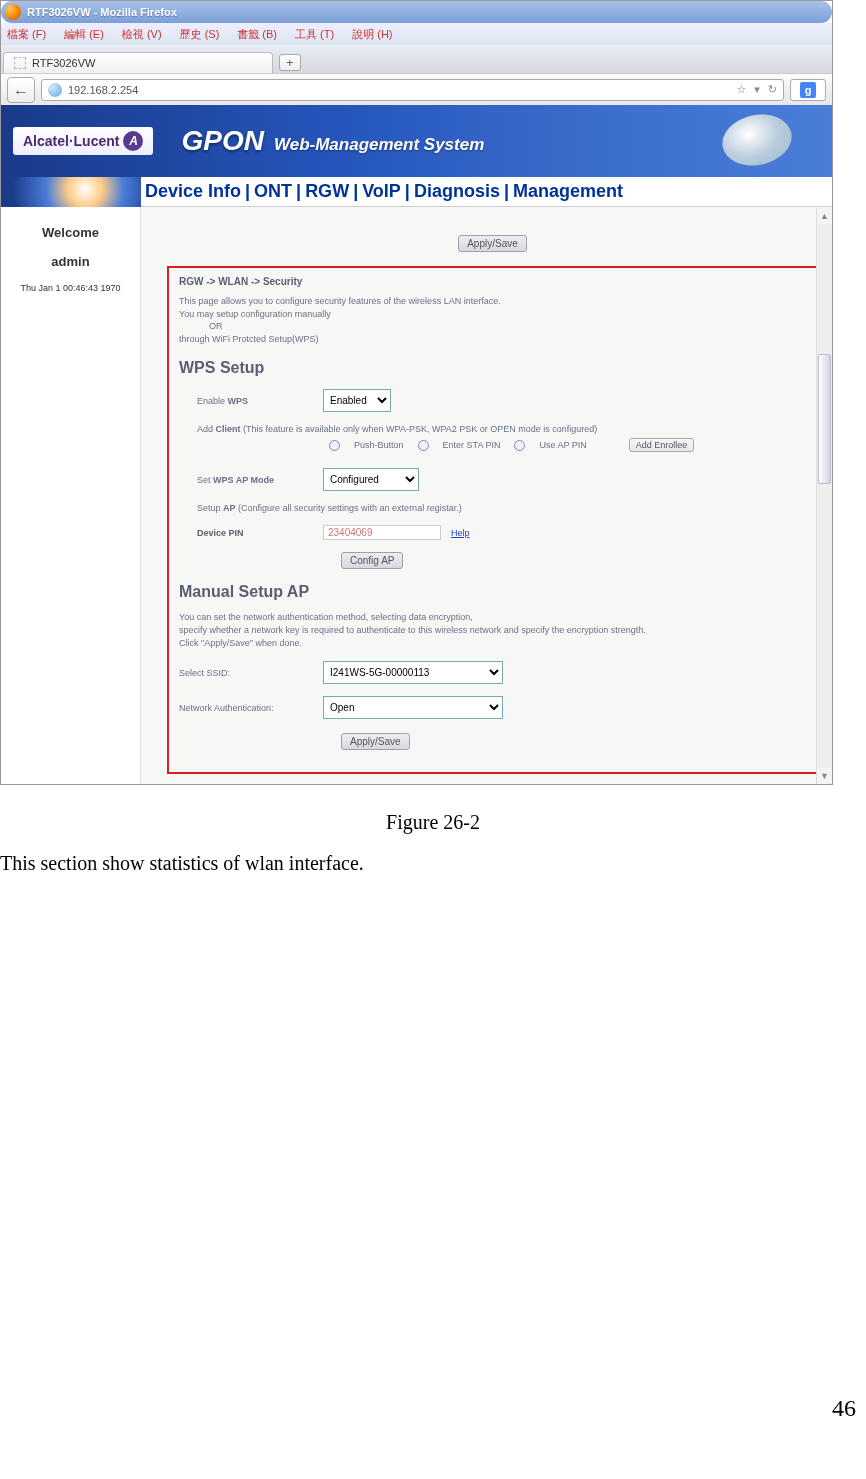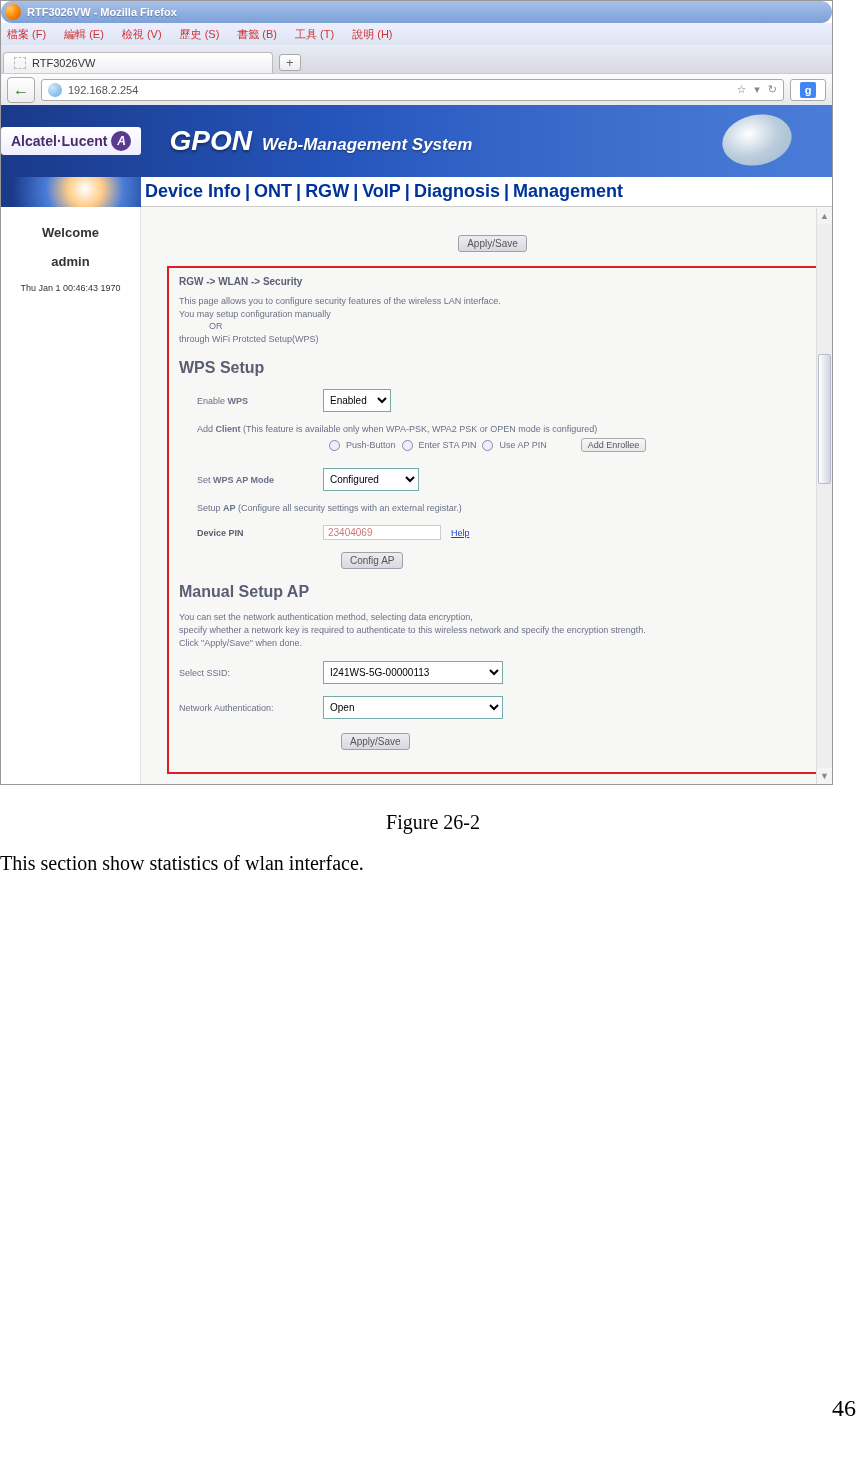--- a/index.html
+++ b/index.html
@@ -20,21 +20,21 @@
     .ff-tab-add { background: linear-gradient(#fff,#eee); border: 1px solid #aaa; border-radius: 3px; padding: 0px 6px; font-size: 13px; color: #666; margin: 0 0 2px 4px; }
     
     .ff-toolbar { background: linear-gradient(#fcfcfc, #e8e8ec); height: 32px; display: flex; align-items: center; padding: 0 6px; gap: 6px; border-top: 1px solid #ccc; }
     .ff-back { width: 28px; height: 26px; background: linear-gradient(#fff,#eee); border: 1px solid #aaa; border-radius: 4px; display: flex; align-items: center; justify-content: center; color: #357a2a; font-size: 16px; }
     .ff-url { flex: 1; height: 22px; background: #fff; border: 1px solid #aaa; border-radius: 3px; display: flex; align-items: center; padding: 0 6px; gap: 6px; font-size: 11px; color: #555; }
     .ff-globe { width: 14px; height: 14px; background: radial-gradient(circle at 30% 30%, #cfe8ff, #66aadd); border-radius: 50%; }
     .ff-url-right { margin-left: auto; display: flex; align-items: center; gap: 8px; color: #888; }
     .ff-search { width: 36px; height: 22px; background: #fff; border: 1px solid #aaa; border-radius: 3px; display: flex; align-items: center; justify-content: center; }
     .ff-g { width: 16px; height: 16px; background: #4285f4; color: #fff; font-weight: bold; font-size: 11px; display: flex; align-items: center; justify-content: center; border-radius: 2px; }
     
-    .gpon-banner { height: 72px; background: linear-gradient(90deg, #1a3a8a 0%, #2555bb 40%, #3b6ccc 70%, #4a7dd8 100%); position: relative; display: flex; align-items: center; overflow: hidden; }
+    .gpon-banner { height: 72px; background: linear-gradient(90deg, #1a3a8a 0%, #2555bb 40%, #3b6ccc 70%, #4a7dd8 100%); position: relative; display: flex; align-items: center; padding-left: 12px; overflow: hidden; }
     .alu-logo { background: linear-gradient(#fff,#eef); padding: 4px 10px; border-radius: 3px; display: flex; align-items: center; gap: 4px; }
     .alu-text { font-family: Arial; font-size: 14px; font-weight: bold; color: #4a2c6e; }
     .alu-badge { width: 20px; height: 20px; background: #5a3a8e; border-radius: 50%; display: flex; align-items: center; justify-content: center; color: #fff; font-style: italic; font-weight: bold; font-size: 12px; }
     .gpon-title { margin-left: 28px; font-family: Arial; color: #fff; display: flex; align-items: baseline; gap: 10px; }
     .gpon-big { font-size: 28px; font-weight: bold; font-style: italic; text-shadow: 0 2px 3px rgba(0,0,0,0.4); }
     .gpon-sub { font-size: 17px; font-weight: bold; font-style: italic; text-shadow: 0 1px 2px rgba(0,0,0,0.4); }
     .gpon-orb { position: absolute; right: 40px; top: 10px; width: 70px; height: 50px; background: radial-gradient(ellipse at 40% 35%, #fff, #bcd, #9bc); border-radius: 50%; transform: rotate(-12deg); }
     
     .nav-tabs-row { display: flex; align-items: stretch; background: #fff; height: 30px; position: relative; }
     .nav-swirl { width: 140px; background: radial-gradient(circle at 60% 40%, #fff, #ffcc88 20%, #4a7dd8 45%, #1a3a8a 85%); }
@@ -53,21 +53,21 @@
     .redbox { border: 2px solid #d82222; padding: 8px 10px 12px; }
     .breadcrumb { font-size: 10px; font-weight: bold; color: #595e73; margin-bottom: 8px; }
     .intro { font-size: 9px; color: #6a7088; line-height: 1.4; margin-bottom: 12px; }
     .section-title { font-weight: bold; font-size: 16px; color: #595e73; margin: 14px 0 10px; }
     .form-row { display: flex; align-items: center; margin: 12px 0; font-size: 9px; color: #6a7088; }
     .form-label { width: 144px; padding-left: 18px; }
     .form-label-noindent { width: 144px; }
     select.ctrl { font-size: 10px; border: 1px solid #7aa; background: #fff; padding: 4px 2px; }
     input.txt { font-size: 10px; border: 1px solid #ccc; padding: 1px 4px; color: #c77; width: 118px; }
     .note-line { font-size: 9px; color: #6a7088; margin: 6px 0 4px; padding-left: 18px; }
-    .radio-row { display: flex; align-items: center; justify-content: flex-start; gap: 6px; font-size: 9px; color: #6a7088; padding-left: 150px; }
+    .radio-row { display: flex; align-items: center; justify-content: flex-start; gap: 14px; font-size: 9px; color: #6a7088; padding-left: 150px; }
     .radio { width: 11px; height: 11px; border: 1px solid #88a; border-radius: 50%; background: #eef; display: inline-block; }
     .btn-add { background: linear-gradient(#f7f7f7, #e8e8e8); border: 1px solid #aaa; border-radius: 3px; padding: 1px 6px; font-size: 9px; color: #556; margin-left: 28px; }
     .help-link { color: #2040cc; font-size: 9px; text-decoration: underline; margin-left: 10px; }
     .center-btn { display: flex; justify-content: flex-start; padding-left: 162px; margin: 10px 0; }
     .manual-desc { font-size: 9px; color: #6a7088; line-height: 1.4; margin: 6px 0 12px; }
     
     .scrollbar { position: absolute; right: 0; top: 103px; bottom: 0; width: 16px; background: #eee; border-left: 1px solid #ddd; }
     .scroll-up, .scroll-down { height: 16px; background: #f4f4f4; display: flex; align-items: center; justify-content: center; color: #888; font-size: 9px; }
     .scroll-track { position: absolute; top: 16px; bottom: 16px; left: 0; right: 0; }
     .scroll-thumb { position: absolute; left: 1px; right: 1px; top: 130px; height: 130px; background: linear-gradient(90deg, #fff, #d0d4e0); border: 1px solid #b8bccc; border-radius: 2px; }

